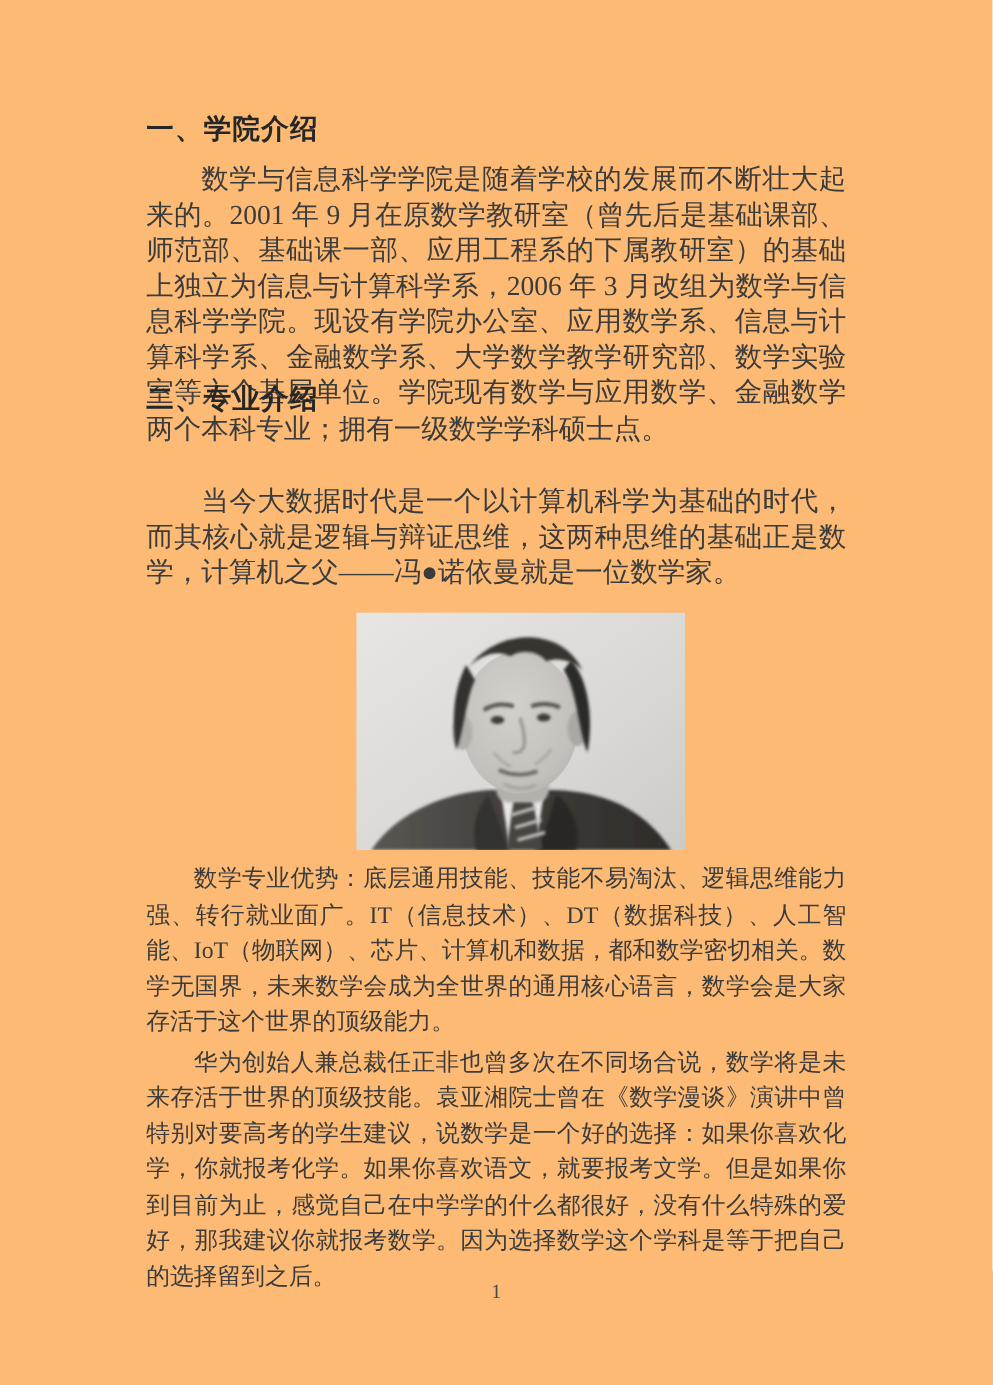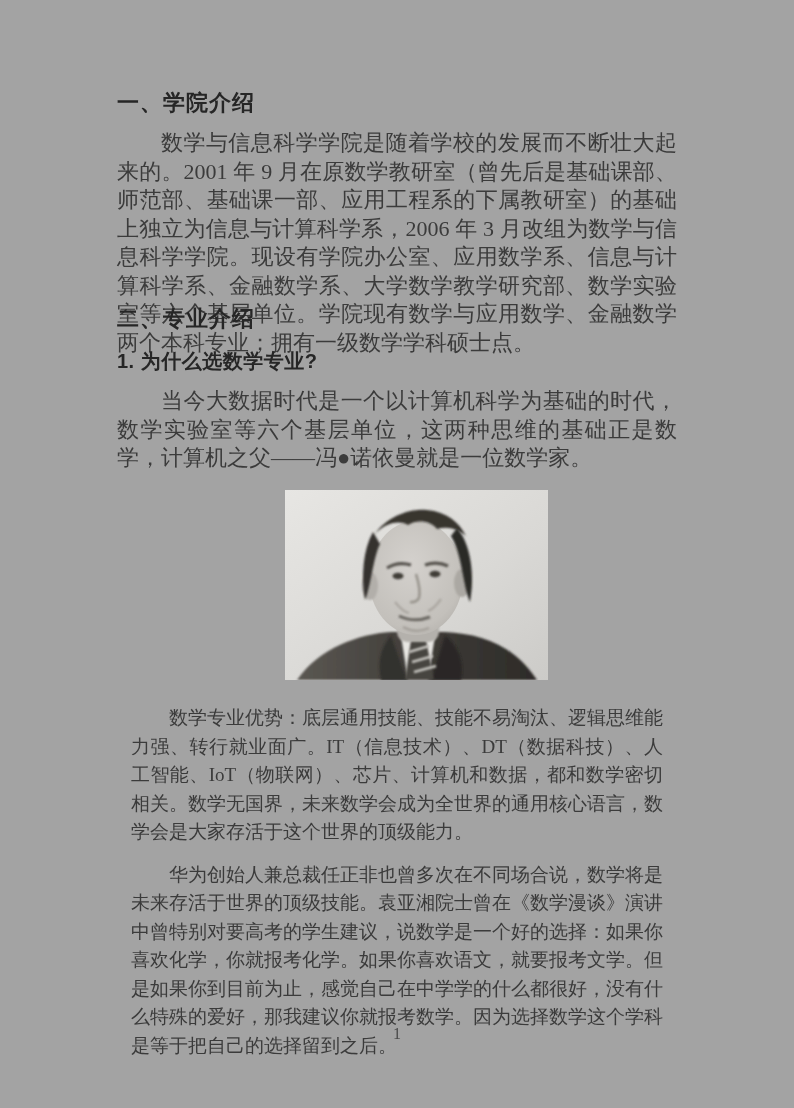--- a/index.html
+++ b/index.html
@@ -4,21 +4,21 @@
 <style>
   html, body {
     margin: 0;
     padding: 0;
     background: #ffffff;
   }
   .page {
     position: relative;
     width: 794px;
     height: 1108px;
-    background: #a3a3a3;
+    background: #fdba74;
     overflow: hidden;
     font-family: "Liberation Serif", "DejaVu Serif", serif;
     color: #3b3b3b;
   }
   .heading-l1 {
     position: absolute;
     left: 117px;
     margin: 0;
     font-family: "Liberation Sans", "DejaVu Sans", sans-serif;
     font-weight: 700;
@@ -56,21 +56,21 @@
   #para-heading2 { top: 307px; text-align: right; }
   #para-heading3 { top: 350px; }
   #para2        { top: 387px; }
   .text-flow {
     position: absolute;
     left: 117px;
     top: 690px;
     width: 560px;
   }
   .text-flow p {
-    margin: 14px;
+    margin: 0;
     font-size: 19px;
     line-height: 28.5px;
     text-align: justify;
     text-indent: 2em;
     color: #3b3b3b;
   }
   .text-flow p + p { margin-top: 4px; }
   .portrait-figure {
     position: absolute;
     left: 285px;
@@ -96,23 +96,22 @@
 <body>
 
 <div class="page">
 
   <h1 class="heading-l1" id="para-heading1">一、学院介绍</h1>
 
   <p class="body-para" id="para1">数学与信息科学学院是随着学校的发展而不断壮大起来的。2001 年 9 月在原数学教研室（曾先后是基础课部、师范部、基础课一部、应用工程系的下属教研室）的基础上独立为信息与计算科学系，2006 年 3 月改组为数学与信息科学学院。现设有学院办公室、应用数学系、信息与计算科学系、金融数学系、大学数学教学研究部、数学实验室等六个基层单位。学院现有数学与应用数学、金融数学两个本科专业；拥有一级数学学科硕士点。</p>
 
   <h1 class="heading-l1" id="para-heading2">二、专业介绍</h1>
 
-  <h2 class="heading-l2" id="para-heading3">1. 为什么选数学专业?</h2>
 
-  <p class="body-para" id="para2">当今大数据时代是一个以计算机科学为基础的时代，数学实验室等六个基层单位，这两种思维的基础正是数学，计算机之父——冯●诺依曼就是一位数学家。</p>
+  <p class="body-para" id="para2">当今大数据时代是一个以计算机科学为基础的时代，而其核心就是逻辑与辩证思维，这两种思维的基础正是数学，计算机之父——冯●诺依曼就是一位数学家。</p>
 
   <figure class="portrait-figure">
     <svg viewBox="0 0 263 190" width="263" height="190" xmlns="http://www.w3.org/2000/svg">
       <defs>
         <linearGradient id="bgg" x1="0" y1="0" x2="1" y2="1">
           <stop offset="0" stop-color="#e7e6e3"></stop>
           <stop offset="0.6" stop-color="#d9d8d5"></stop>
           <stop offset="1" stop-color="#cccbc8"></stop>
         </linearGradient>
         <linearGradient id="suitg" x1="0" y1="0" x2="1" y2="0">

